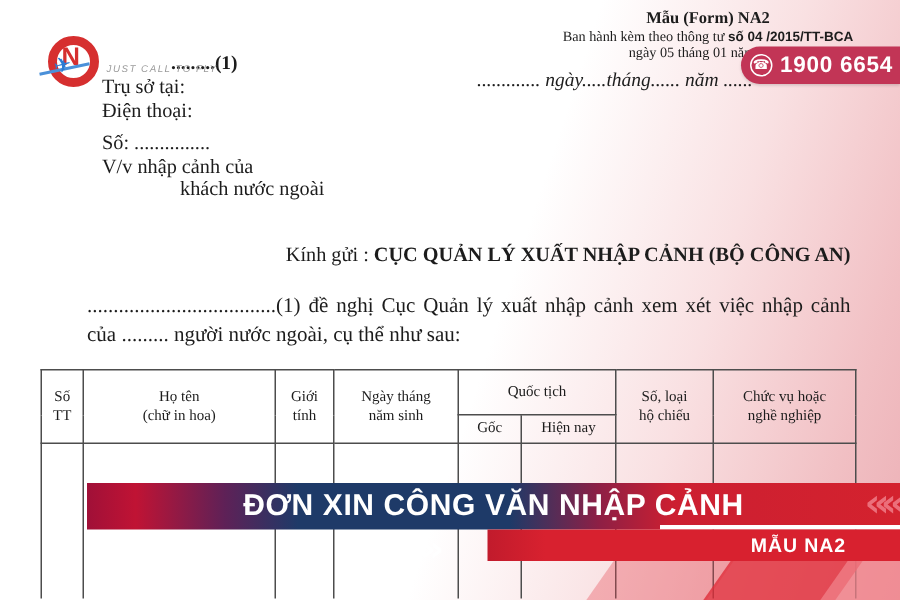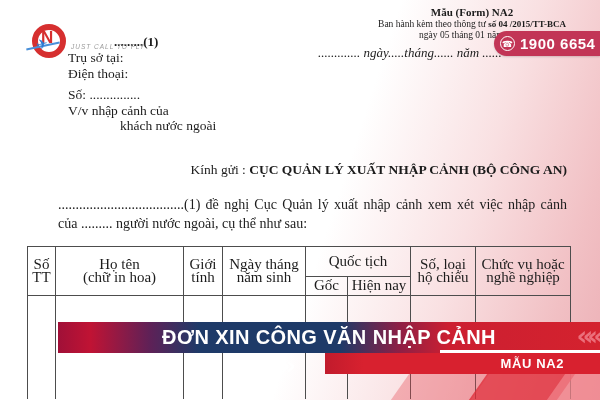--- a/index.html
+++ b/index.html
@@ -24,40 +24,40 @@
     font-size:6.5px;color:#9b9b9b;letter-spacing:1px;z-index:2;}
   #company-dots{left:114px;top:34px;font-weight:bold;font-size:13px;z-index:1;}
   
   #addr{left:68px;top:50px;font-size:13.5px;line-height:15.5px;z-index:1;}
   #addr .gap{margin-top:6px;}
   #addr .indent{padding-left:4px;margin-left:48px;}
   
   #form-head{left:348px;top:6px;width:248px;text-align:center;z-index:1;}
   #form-label{font-weight:bold;font-size:11px;}
   #issued{font-size:9.5px;margin-top:1px;}
-  #issued .num{font-family:Liberation Serif, serif;font-weight:600;font-size:9px;}
+  #issued .num{font-family:Liberation Sans, sans-serif;font-weight:600;font-size:9px;}
   #issued-date{font-size:9.5px;margin-top:1px;}
   #place-date{left:318px;top:45px;font-size:13px;font-style:italic;z-index:1;}
   
   #hotline{left:494px;top:31px;right:0;height:25px;background:#c23556;border-radius:13px 0 0 13px;
     display:flex;align-items:center;z-index:3;box-shadow:0 1px 2px rgba(0,0,0,.15);}
   #hotline .ph{width:15px;height:15px;border:1.5px solid #fff;border-radius:50%;margin:0 5px 0 6px;
     display:flex;align-items:center;justify-content:center;font-size:9px;color:#fff;
     font-family:"DejaVu Sans",sans-serif;box-sizing:border-box;}
   #hotline .num{color:#fff;font-family:"Liberation Sans",sans-serif;font-weight:800;font-size:15px;
     letter-spacing:.5px;}
   
   #salute{left:58px;top:162px;width:509px;text-align:right;font-size:13.5px;z-index:1;}
   #salute .rec{font-weight:bold;}
   #para{left:58px;top:196px;width:509px;font-size:14px;line-height:18.5px;z-index:1;}
   #para .l1{text-align:justify;text-align-last:justify;}
   
   #tbl{left:27px;top:246px;width:543px;border-collapse:collapse;table-layout:fixed;z-index:1;position:absolute;}
   #tbl th,#tbl td{border:1px solid #4d4d4d;padding:0;font-weight:normal;}
-  #tbl th{font-size:15px;line-height:13.5px;text-align:center;vertical-align:middle;white-space:pre-line;}
+  #tbl th{font-size:10px;line-height:13.5px;text-align:center;vertical-align:middle;white-space:pre-line;}
   #tbl .rA{height:30px;} #tbl .rB{height:19px;} 
   #tbl .body td{height:103px;border-bottom:none;}
   
   #banner{left:58px;right:0;top:322px;height:31px;z-index:5;
     background:linear-gradient(90deg,#a01038 0%,#c01334 6%,#5e2157 17%,#1e3a68 26%,#1e3a68 52%,
                #8e1f45 63%,#cc1f31 72%,#d4222e 100%);}
   #banner-title{width:100%;height:31px;line-height:31px;text-align:center;
     box-sizing:border-box;color:#fff;font-family:"Liberation Sans",sans-serif;font-weight:800;
     font-size:20px;letter-spacing:.4px;white-space:nowrap;}
   #banner-chevrons{right:2px;top:321px;height:31px;line-height:31px;font-size:26px;font-weight:bold;

